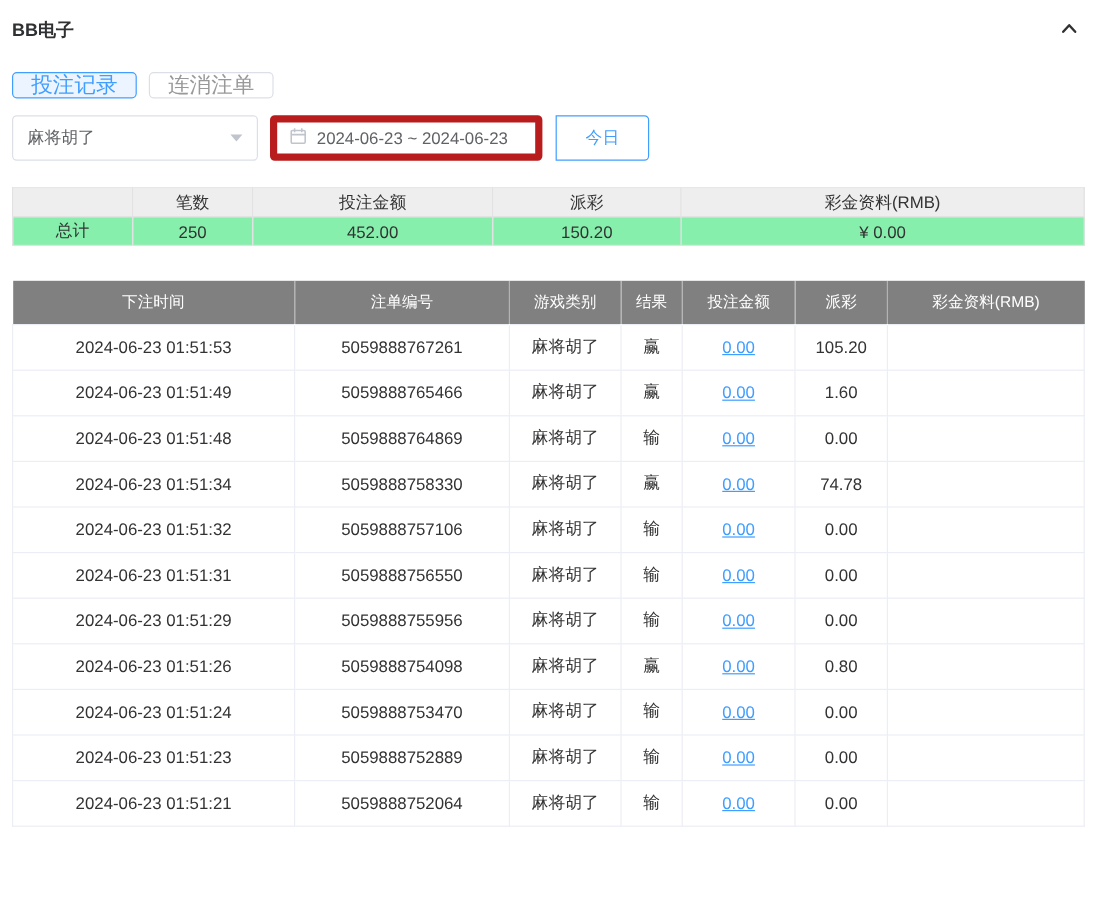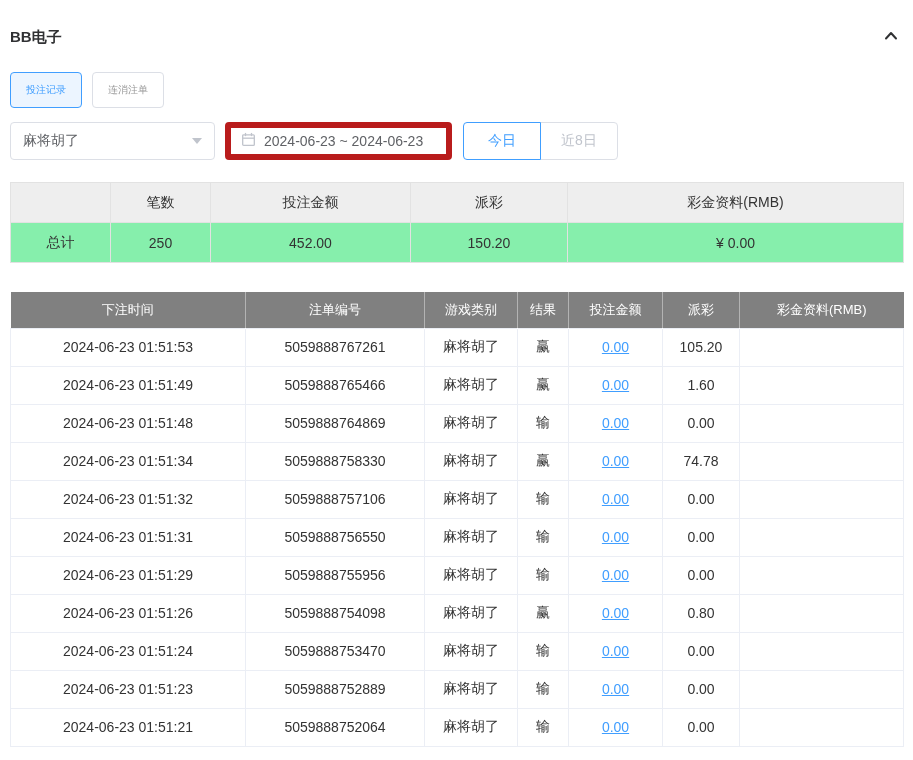--- a/index.html
+++ b/index.html
@@ -2,39 +2,39 @@
 <html><head>
 <meta charset="utf-8">
 <style>
   * { box-sizing: border-box; margin: 0; padding: 0; }
   html, body {
     width: 913px; height: 760px; overflow: hidden;
     background: #fff;
     font-family: "Liberation Sans", sans-serif;
     color: #333;
   }
-  .panel { padding: 12px 10px; }
+  .panel { padding: 0 10px; }
 
   
   .panel-header {
     height: 50px;
     display: flex; align-items: center; justify-content: space-between;
   }
   .panel-title { font-size: 15px; font-weight: 700; color: #303133; }
   .collapse-btn {
     background: none; border: none; cursor: pointer;
     width: 24px; height: 24px; display: flex; align-items: center; justify-content: center;
   }
 
   
   .tabs { display: flex; gap: 10px; margin-top: 10px; }
   .tab {
-    height: 36px; padding: 0 15px;
+    height: 22px; padding: 0 15px;
     border: 1px solid #dcdfe6; border-radius: 4px;
-    background: #fff; color: #999; font-size: 10px;
+    background: #fff; color: #999; font-size: 18px;
     display: flex; align-items: center; cursor: pointer;
     font-family: inherit;
   }
   .tab.active { border-color: #409eff; background: #ecf5ff; color: #409eff; }
 
   
   .filter-row { display: flex; align-items: center; margin-top: 14px; }
   .select-box {
     width: 205px; height: 38px;
     border: 1px solid #dcdfe6; border-radius: 4px;
@@ -71,21 +71,21 @@
     font-size: 14px; cursor: pointer; font-family: inherit;
   }
 
   
   .summary-table {
     width: 893px; margin-top: 22px;
     border-collapse: collapse; table-layout: fixed;
     font-size: 14px; text-align: center;
   }
   .summary-table th, .summary-table td {
-    border: 1px solid #e2e2e2; height: 40px; font-weight: 400;
+    border: 1px solid #e2e2e2; height: 24px; font-weight: 400;
   }
   .summary-table th { background: #eeeeee; color: #333; }
   .summary-table td { background: #86efac; color: #333; }
 
   
   .bet-table {
     width: 893px; margin-top: 29px;
     border-collapse: collapse; table-layout: fixed;
     font-size: 14px; text-align: center;
   }
@@ -132,21 +132,20 @@
           <rect x="1.8" y="3" width="12.4" height="11.2" rx="1"></rect>
           <line x1="4.8" y1="1" x2="4.8" y2="4.4"></line>
           <line x1="11.2" y1="1" x2="11.2" y2="4.4"></line>
           <line x1="1.8" y1="6.6" x2="14.2" y2="6.6"></line>
         </svg>
       </span>
       <span>2024-06-23 ~ 2024-06-23</span>
     </div>
     <div class="quick-group">
       <button class="quick-btn active">今日</button>
-      <button class="quick-btn">近8日</button>
     </div>
   </div>
 
   <table class="summary-table">
     <colgroup>
       <col style="width:100px">
         <col style="width:100px">
         <col style="width:200px">
         <col style="width:157px">
         <col style="width:336px">

